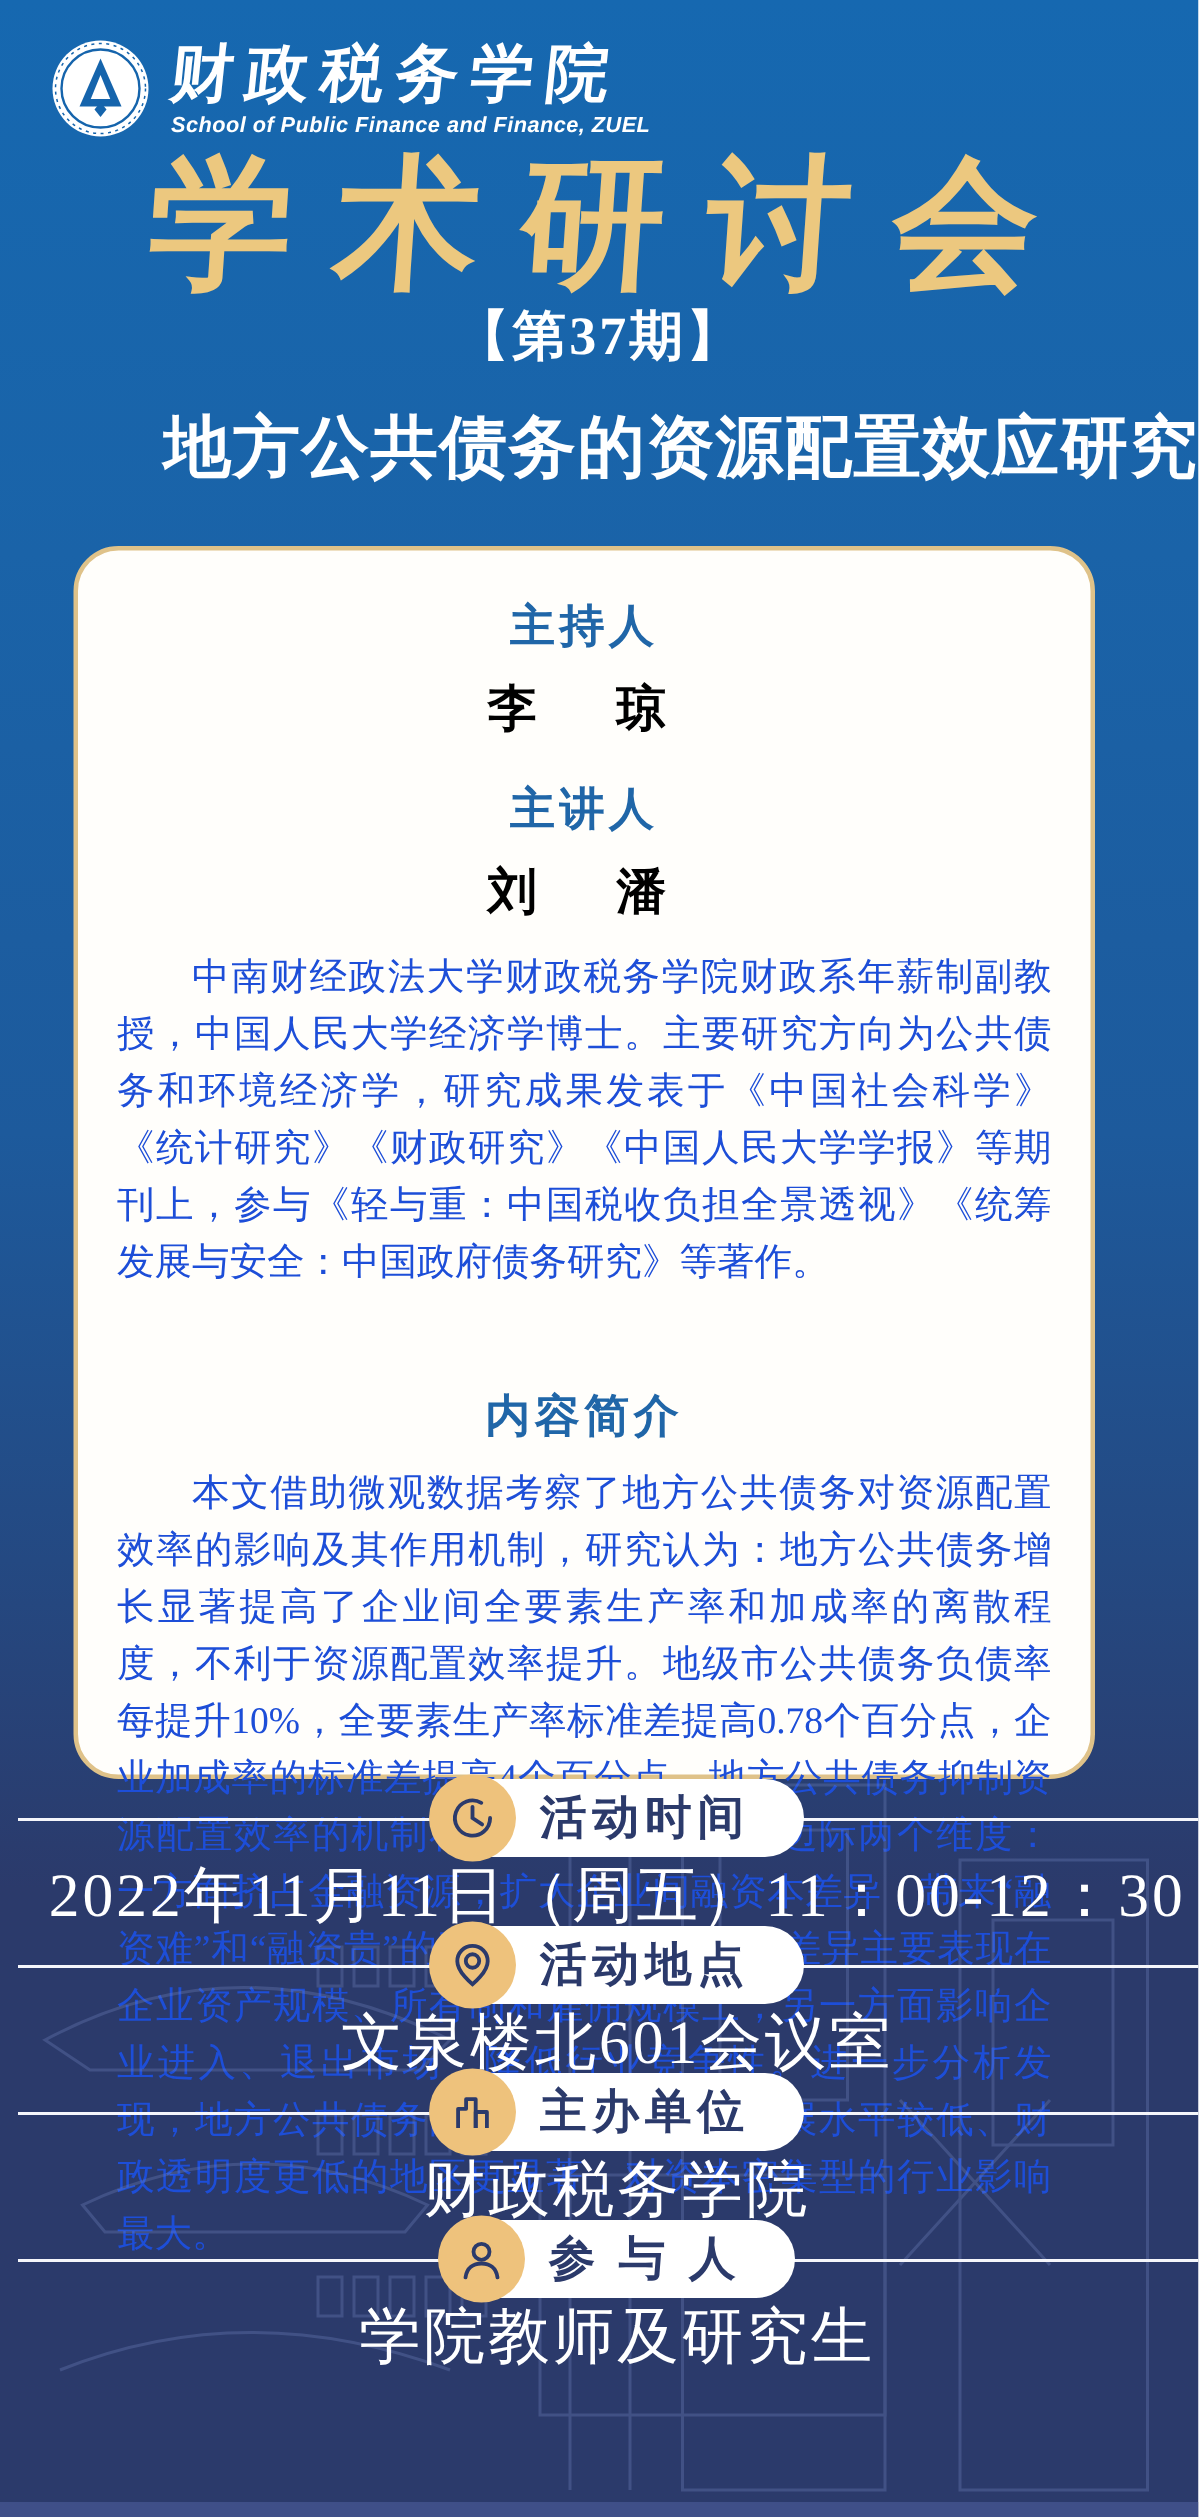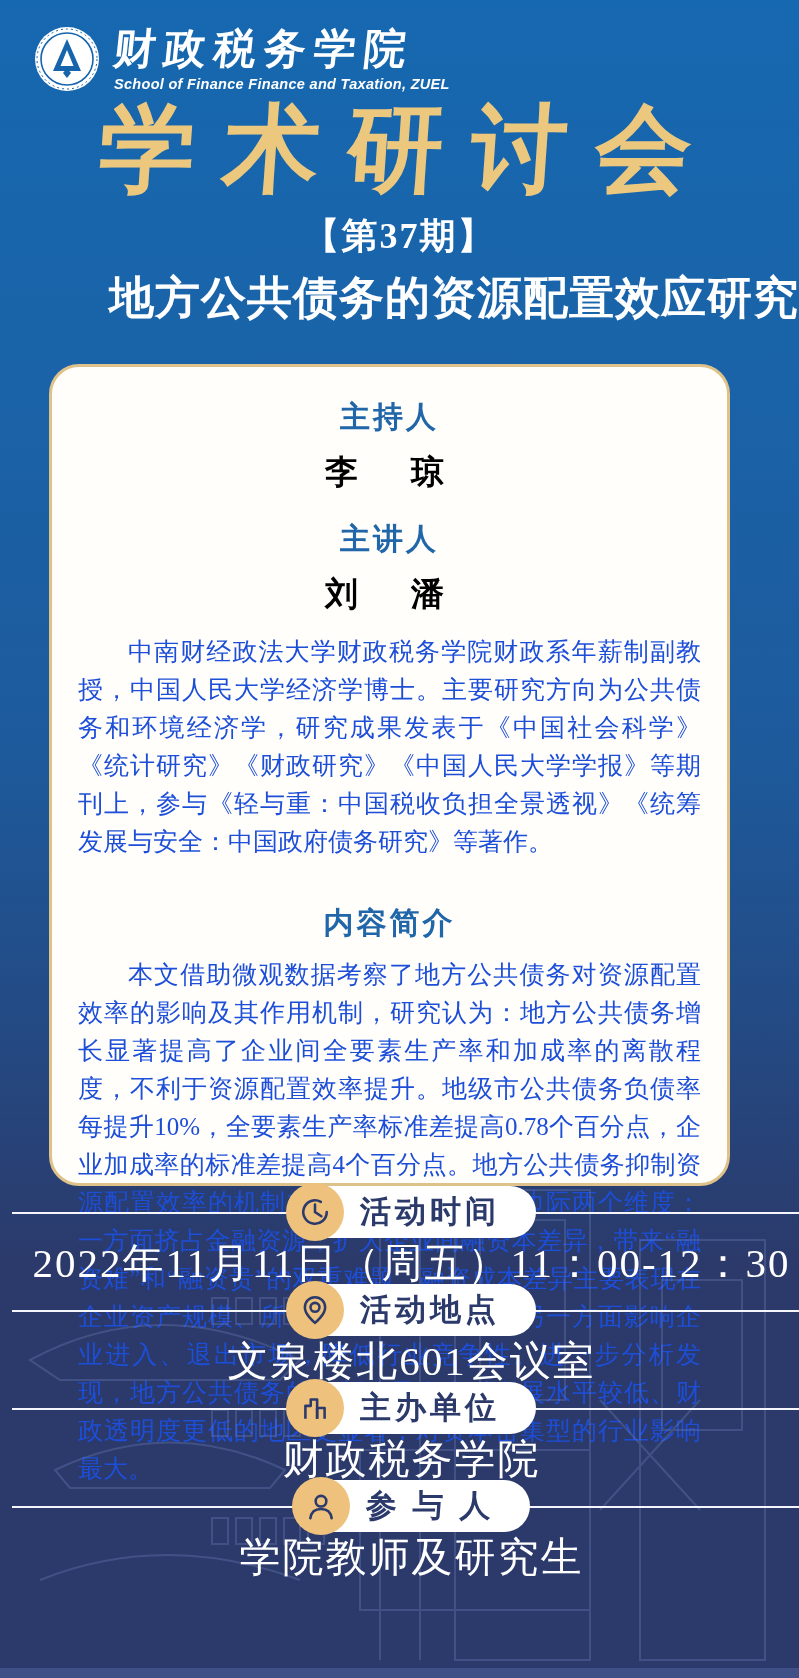--- a/index.html
+++ b/index.html
@@ -19,21 +19,21 @@
   .brand-en{ font-size:14.5px; font-style:italic; font-weight:bold; letter-spacing:.3px; margin-top:3px;
              font-family:"Liberation Sans","DejaVu Sans",sans-serif; }
 
   .series-title{
     position:absolute; top:86px; left:0; width:100%; text-align:center;
     color:#ecc87f; font-size:96px; font-weight:bold; letter-spacing:28px;
     transform:skewX(-4deg); text-indent:20px;
     font-family:"DejaVu Serif","Liberation Serif",serif;
   }
   .issue-tag{
-    position:absolute; top:212px; left:0; width:100%; text-align:center;
+    position:absolute; top:200px; left:0; width:100%; text-align:center;
     color:#fff; font-size:36px; font-weight:bold; letter-spacing:2px;
   }
   .main-title{
     position:absolute; top:268px; left:0; width:100%; text-align:right;
     color:#fff; font-size:45px; font-weight:bold; letter-spacing:1px;
   }
 
   
   .card{
     position:absolute; left:49px; top:364px; width:681px; height:822px;
@@ -41,21 +41,21 @@
     padding:24px 26px 0 26px;
   }
   .role-label{ text-align:center; color:#2066a8; font-size:30px; font-weight:bold; letter-spacing:3px; }
   .role-name{ text-align:center; color:#000; font-size:33px; font-weight:bold; letter-spacing:10px; margin-top:12px; }
   .gap-a{ margin-top:6px; }
   .gap-b{ margin-top:24px; }
   .para{
     margin-top:16px; color:#1d4ed8; font-size:25px; line-height:38px;
     text-align:justify; text-indent:2em;
   }
-  .section-label{ margin-top:42px; }
+  .section-label{ margin-top:63px; }
   .abstract{ margin-top:12px; }
 
   
   .deco{ position:absolute; left:0; top:1150px; width:799px; height:528px; opacity:.30; pointer-events:none; }
   .details{ position:absolute; top:1186px; left:12px; width:100%; }
   .detail-row{ position:relative; height:54px; display:flex; justify-content:center; }
   .detail-row::before{
     content:""; position:absolute; left:0; right:0; top:26px; height:2px; background:#f5f6fb;
   }
   .pill{
@@ -83,21 +83,21 @@
     <svg class="brand-logo" viewBox="0 0 66 66">
       <circle cx="33" cy="33" r="32" fill="#ffffff"></circle>
       <circle cx="33" cy="33" r="26" fill="none" stroke="#1564ac" stroke-width="1.6"></circle>
       <circle cx="33" cy="33" r="30" fill="none" stroke="#1564ac" stroke-width="1" stroke-dasharray="2 3"></circle>
       <path d="M33 13 L47 45 H19 Z" fill="#1564ac"></path>
       <path d="M33 24 L39.5 40 H26.5 Z" fill="#ffffff"></path>
       <path d="M33 42 l4 5 -4 5 -4 -5 Z" fill="#1564ac"></path>
     </svg>
     <div class="brand-text">
       <div class="brand-cn">财政税务学院</div>
-      <div class="brand-en">School of Finance Finance and Taxation, ZUEL</div>
+      <div class="brand-en">School of Public Finance and Finance, ZUEL</div>
     </div>
   </div>
 
   <div class="series-title">学术研讨会</div>
   <div class="issue-tag">【第37期】</div>
   <div class="main-title">地方公共债务的资源配置效应研究</div>
 
   <div class="card">
     <div class="role-label gap-a">主持人</div>
     <div class="role-name">李　琼</div>

